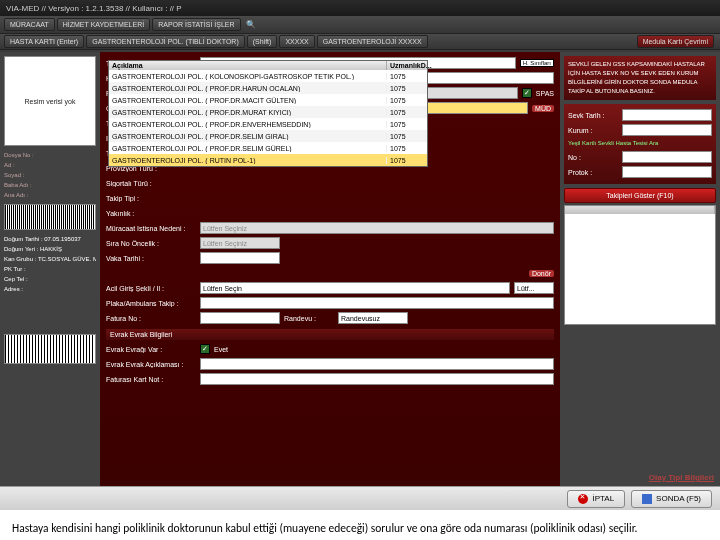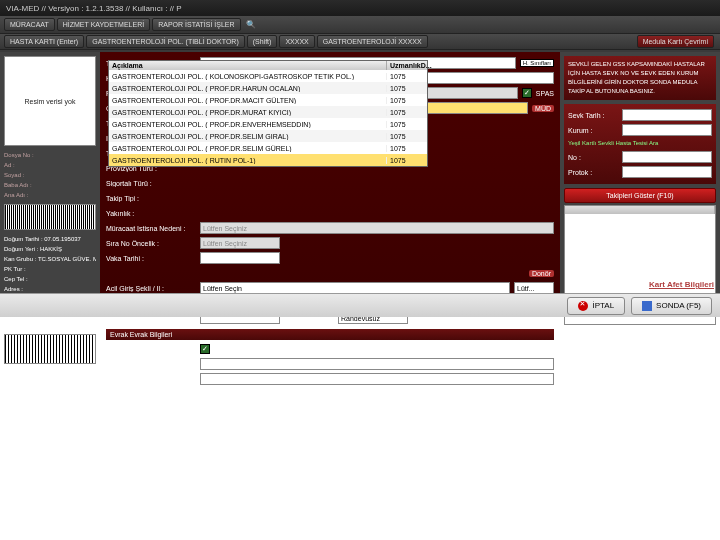--- a/index.html
+++ b/index.html
@@ -1,17 +1,17 @@
 <!DOCTYPE html>
 <html><head>
 <meta charset="utf-8">
 <style>
   * { box-sizing: border-box; margin: 0; padding: 0; }
   body { font-family: Arial, sans-serif; font-size: 8px; background: #fff; width: 720px; height: 540px; overflow: hidden; }
-  .app-window { width: 720px; height: 317px; background: #3a3a3a; position: relative; }
+  .app-window { width: 720px; height: 510px; background: #3a3a3a; position: relative; }
   .title-bar { height: 16px; background: linear-gradient(#2a2a2a,#1a1a1a); color: #ccc; padding: 2px 6px; font-size: 8px; display: flex; align-items: center; }
   .toolbar { height: 18px; background: linear-gradient(#4a4a4a,#353535); display: flex; align-items: center; padding: 0 4px; gap: 0; border-bottom: 1px solid #222; }
   .tbtn { background: linear-gradient(#555,#3a3a3a); color: #ddd; font-size: 7px; padding: 2px 5px; border: 1px solid #222; border-radius: 2px; margin-right: 2px; cursor: pointer; white-space: nowrap; }
   .tbtn.red { background: linear-gradient(#8a2020,#5a1010); }
   .tabstrip { height: 18px; background: #3a3a3a; display:flex; align-items:flex-end; padding: 0 4px; gap:2px; }
   .tab { background: linear-gradient(#d0d0d0,#a0a0a0); color: #222; font-size: 7px; padding: 2px 8px; border-radius: 3px 3px 0 0; display:flex; align-items:center; gap:4px; cursor:pointer; }
   .tab .x { font-size: 8px; font-weight:bold; }
   .workarea { position: absolute; top: 52px; left:0; right:0; bottom:0; background: #424242; display:flex; }
   .left-col { width: 100px; background: #424242; padding: 4px; }
   .photo-box { width: 92px; height: 90px; background: #fff; border:1px solid #888; display:flex; align-items:center; justify-content:center; color:#222; font-size:7px; text-align:center;}
@@ -265,29 +265,29 @@
           <div class="c1">GASTROENTEROLOJİ POL. ( PROF.DR.SELİM GÜREL)</div>
           <div class="c2">1075</div>
         </div>
         <div class="dd-row sel">
           <div class="c1">GASTROENTEROLOJİ POL. ( RUTİN POL-1)</div>
           <div class="c2">1075</div>
         </div>
       </div>
   </div>
 
-  <div class="olay-link">Kart Afet Bilgileri</div>
+  <div class="olay-link">Olay Tipi Bilgileri</div>
 
   <div class="footer-bar">
     <div class="fbtn">
         <span class="ico ico-cancel"></span>
         <span>İPTAL</span>
       </div>
     <div class="fbtn">
         <span class="ico ico-save"></span>
         <span>SONDA (F5)</span>
       </div>
   </div>
 </div>
 
 <div class="instruction">
-  <br>
+  <span>Hastaya kendisini hangi poliklinik doktorunun kabul ettiği (muayene edeceği) sorulur ve ona göre oda numarası (poliklinik odası) seçilir.</span><br>
 </div>
 
 </body></html>

